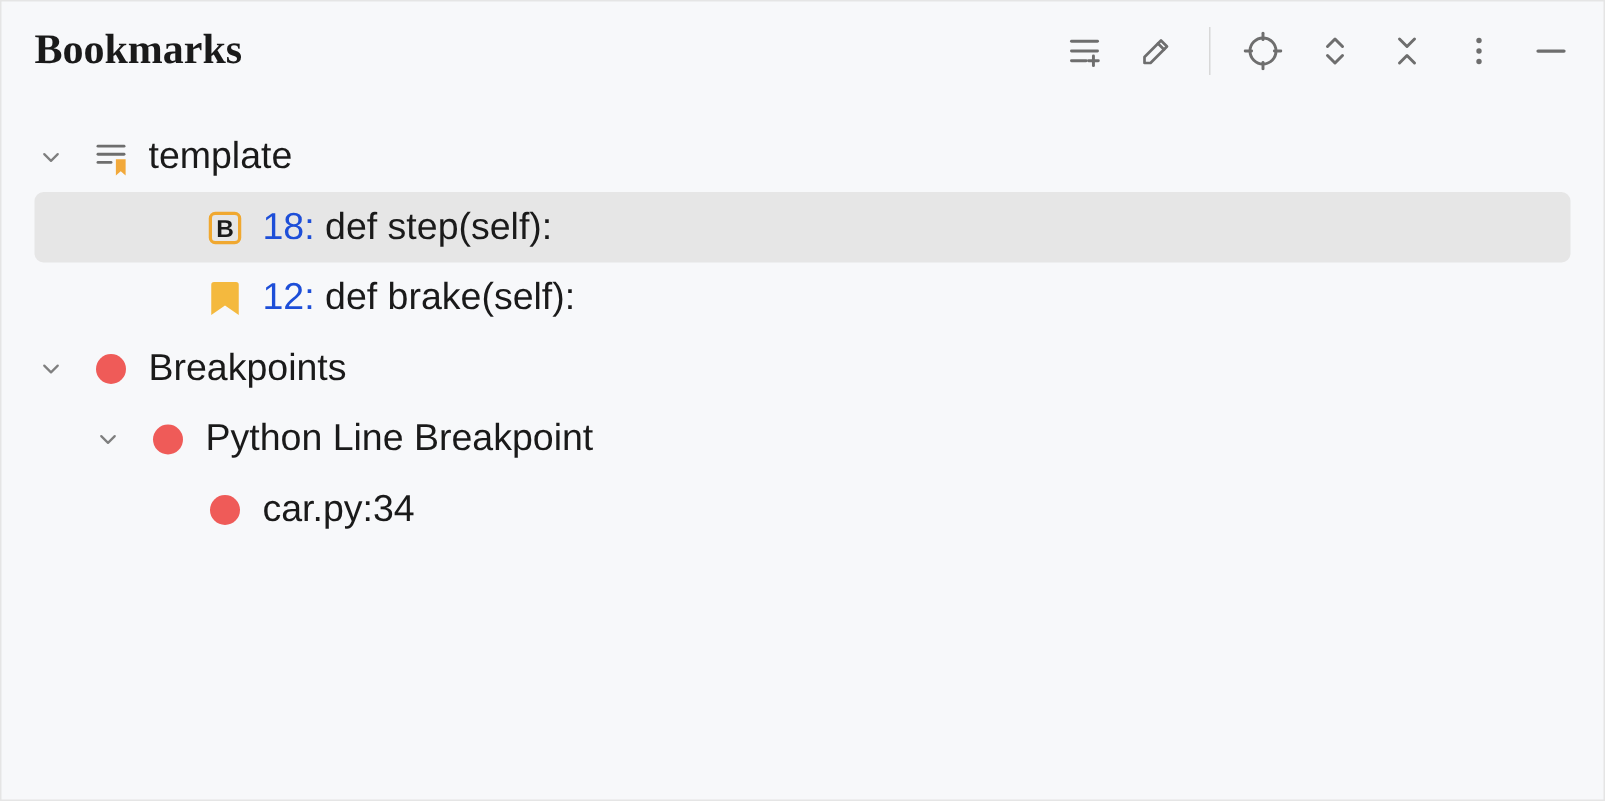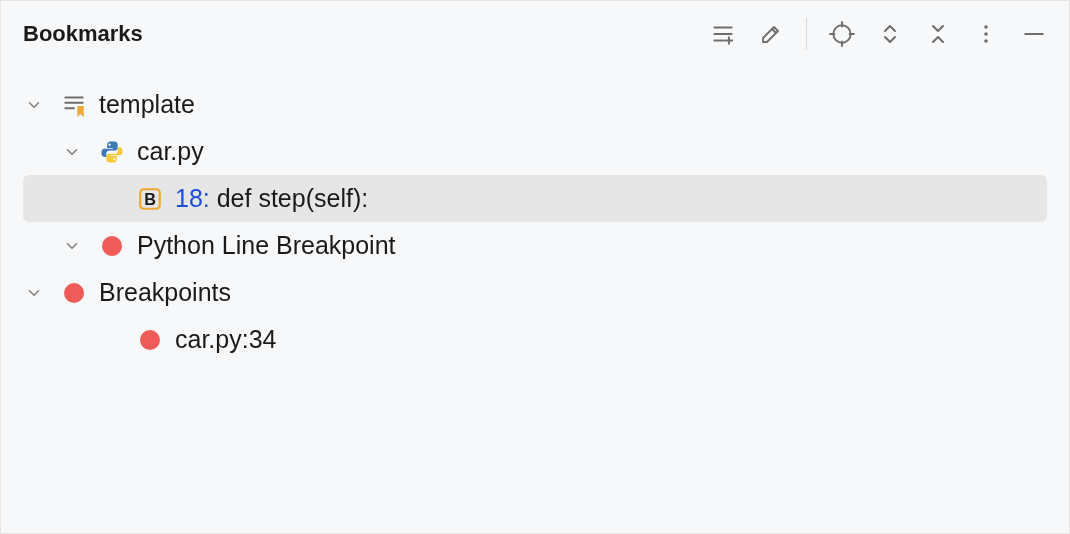--- a/index.html
+++ b/index.html
@@ -1,19 +1,19 @@
 <!DOCTYPE html>
 <html><head>
 <meta charset="utf-8">
 <style>
   * { box-sizing: border-box; margin: 0; padding: 0; }
   html, body { width: 1070px; height: 534px; background: #f7f8fa; font-family: -apple-system, BlinkMacSystemFont, "Segoe UI", Arial, sans-serif; overflow: hidden; }
   .panel { width: 100%; height: 100%; border: 1px solid #e5e5e5; }
   .header { display: flex; align-items: center; justify-content: space-between; padding: 8px 20px 0 22px; height: 58px; }
-  .header-title { font-size: 22px; font-weight: 600; color: #1a1a1a; }
+  .header-title { font-size: 28px; font-weight: 600; color: #1a1a1a; font-family: Liberation Serif, serif; }
   .toolbar { display: flex; align-items: center; gap: 18px; }
   .toolbar-icon { width: 30px; height: 30px; display: flex; align-items: center; justify-content: center; color: #6e6e6e; cursor: pointer; }
   .toolbar-sep { width: 1px; height: 32px; background: #d8d8d8; margin: 0 2px; }
   .tree { padding: 22px 22px 0 22px; }
   .row { display: flex; align-items: center; height: 47px; font-size: 25px; color: #1a1a1a; border-radius: 6px; }
   .row.selected { background: #e6e6e6; }
   .pad { display: inline-block; flex: 0 0 auto; }
   .arrow { width: 22px; display: flex; justify-content: center; color: #8f8f8f; flex: 0 0 auto; margin-right: 14px; }
   .arrow.hidden { visibility: hidden; }
   .ic { width: 30px; height: 30px; display: flex; align-items: center; justify-content: center; flex: 0 0 auto; margin-right: 10px; }
@@ -105,83 +105,80 @@
             <line x1="4" y1="5" x2="20" y2="5"></line>
             <line x1="4" y1="10" x2="20" y2="10"></line>
             <line x1="4" y1="15" x2="12" y2="15"></line>
           </g>
           <path d="M15 13 L21 13 L21 23 L18 20.5 L15 23 Z" fill="#f2a93b"></path>
         </svg>
       </span>
       <span class="label">template</span>
     </div>
 
-    <div class="row">
-      <span class="pad" style="width:38px"></span>
-      <span class="arrow">
-        <svg width="18" height="18" viewBox="0 0 24 24" fill="none" stroke="#7f7f7f" stroke-width="2" stroke-linecap="round" stroke-linejoin="round">
-            <polyline points="6 9 12 15 18 9"></polyline>
-          </svg>
-      </span>
-      <span class="ic">
-        <svg width="26" height="26" viewBox="0 0 32 32">
-          <path d="M15 3 C11 3 10 5 10 8 L10 11 L17 11 L17 12 L7 12 C4 12 3 14 3 17 C3 20 4 22 7 22 L9 22 L9 18 C9 15 11 14 13 14 L20 14 C22 14 23 12 23 10 L23 8 C23 5 22 3 18 3 Z" fill="#3b78b5"></path>
-          <circle cx="13" cy="7" r="1.4" fill="#fff"></circle>
-          <path d="M17 29 C21 29 22 27 22 24 L22 21 L15 21 L15 20 L25 20 C28 20 29 18 29 15 C29 12 28 10 25 10 L23 10 L23 14 C23 17 21 18 19 18 L12 18 C10 18 9 20 9 22 L9 24 C9 27 10 29 14 29 Z" fill="#f4c93e"></path>
-          <circle cx="19" cy="25" r="1.4" fill="#fff"></circle>
-        </svg>
-      </span>
-      <span class="label">car.py</span>
-    </div>
 
     <div class="row selected">
       <span class="pad" style="width:76px"></span>
       <span class="arrow hidden">
         <svg width="18" height="18"></svg>
       </span>
       <span class="ic">
         <svg width="26" height="26" viewBox="0 0 24 24">
           <rect x="3" y="3" width="18" height="18" rx="3" fill="none" stroke="#f0a830" stroke-width="2"></rect>
           <text x="12" y="17.5" text-anchor="middle" font-family="Arial" font-size="15" font-weight="700" fill="#1a1a1a">B</text>
         </svg>
       </span>
       <span class="label">
         <span class="linenum">18:</span><span> def step(self):</span>
       </span>
     </div>
 
-
     <div class="row">
-      <span class="pad" style="width:38px"></span>
-      <span class="arrow">
-        <svg width="18" height="18" viewBox="0 0 24 24" fill="none" stroke="#7f7f7f" stroke-width="2" stroke-linecap="round" stroke-linejoin="round">
-            <polyline points="6 9 12 15 18 9"></polyline>
-          </svg>
+      <span class="pad" style="width:76px"></span>
+      <span class="arrow hidden">
+        <svg width="18" height="18"></svg>
       </span>
       <span class="ic">
-        <svg width="24" height="24" viewBox="0 0 24 24">
-            <circle cx="12" cy="12" r="10" fill="#ef5b58"></circle>
-          </svg>
+        <svg width="22" height="26" viewBox="0 0 24 28">
+          <path d="M4 2 L20 2 Q22 2 22 4 L22 26 L12 19 L2 26 L2 4 Q2 2 4 2 Z" fill="#f4b93e"></path>
+        </svg>
       </span>
-      <span class="label">Python Line Breakpoint</span>
+      <span class="label">
+        <span class="linenum">12:</span><span> def brake(self):</span>
+      </span>
     </div>
 
     <div class="row">
       <span class="pad" style="width:0px"></span>
       <span class="arrow">
         <svg width="18" height="18" viewBox="0 0 24 24" fill="none" stroke="#7f7f7f" stroke-width="2" stroke-linecap="round" stroke-linejoin="round">
             <polyline points="6 9 12 15 18 9"></polyline>
           </svg>
       </span>
       <span class="ic">
         <svg width="24" height="24" viewBox="0 0 24 24">
             <circle cx="12" cy="12" r="10" fill="#ef5b58"></circle>
           </svg>
       </span>
       <span class="label">Breakpoints</span>
+    </div>
+
+    <div class="row">
+      <span class="pad" style="width:38px"></span>
+      <span class="arrow">
+        <svg width="18" height="18" viewBox="0 0 24 24" fill="none" stroke="#7f7f7f" stroke-width="2" stroke-linecap="round" stroke-linejoin="round">
+            <polyline points="6 9 12 15 18 9"></polyline>
+          </svg>
+      </span>
+      <span class="ic">
+        <svg width="24" height="24" viewBox="0 0 24 24">
+            <circle cx="12" cy="12" r="10" fill="#ef5b58"></circle>
+          </svg>
+      </span>
+      <span class="label">Python Line Breakpoint</span>
     </div>
 
     <div class="row">
       <span class="pad" style="width:76px"></span>
       <span class="arrow hidden">
         <svg width="18" height="18"></svg>
       </span>
       <span class="ic">
         <svg width="24" height="24" viewBox="0 0 24 24">
             <circle cx="12" cy="12" r="10" fill="#ef5b58"></circle>

